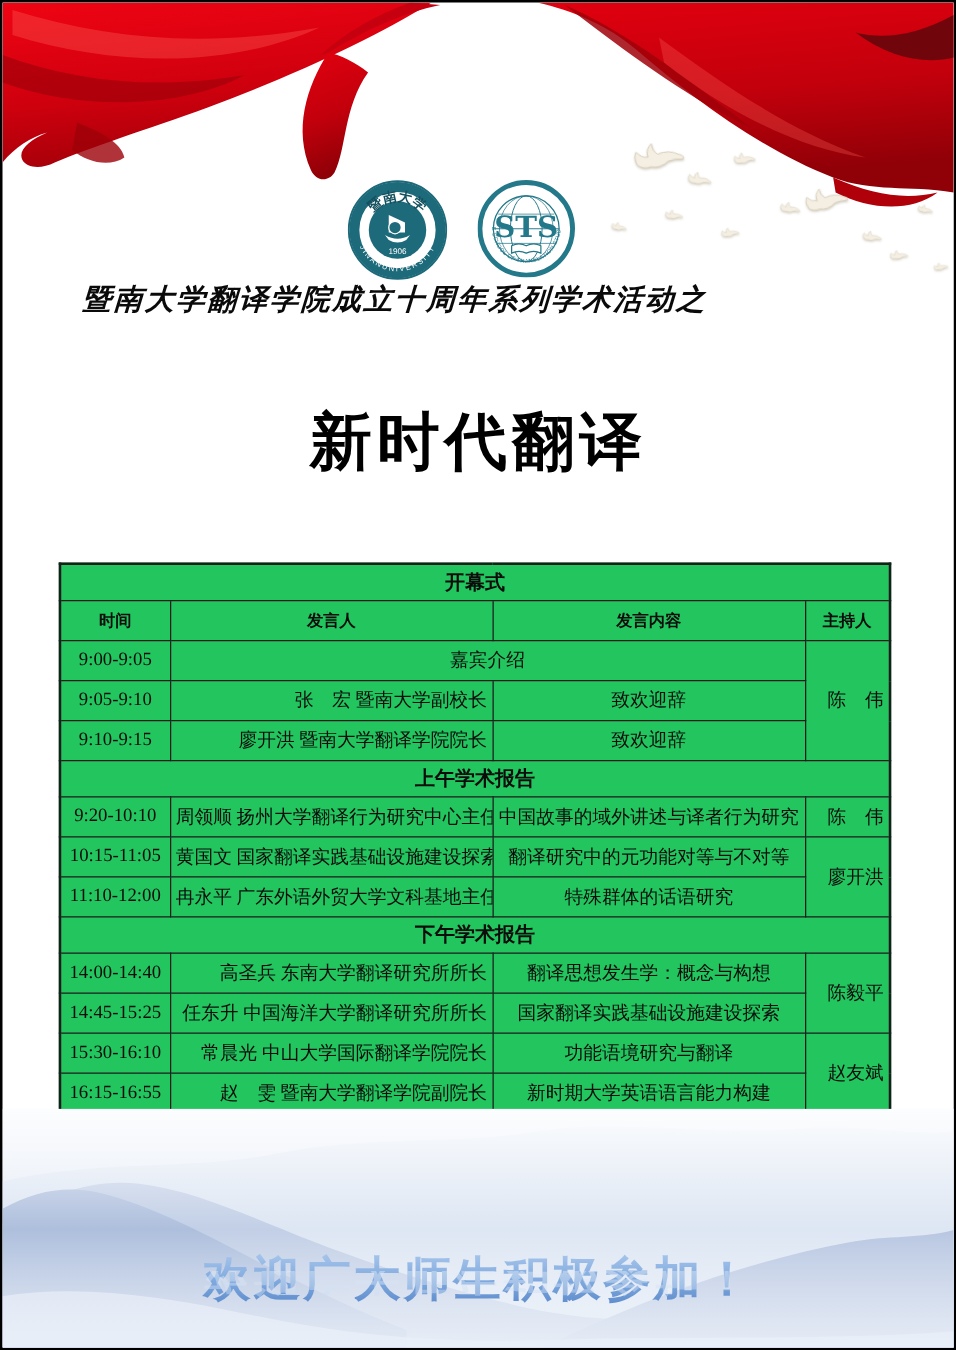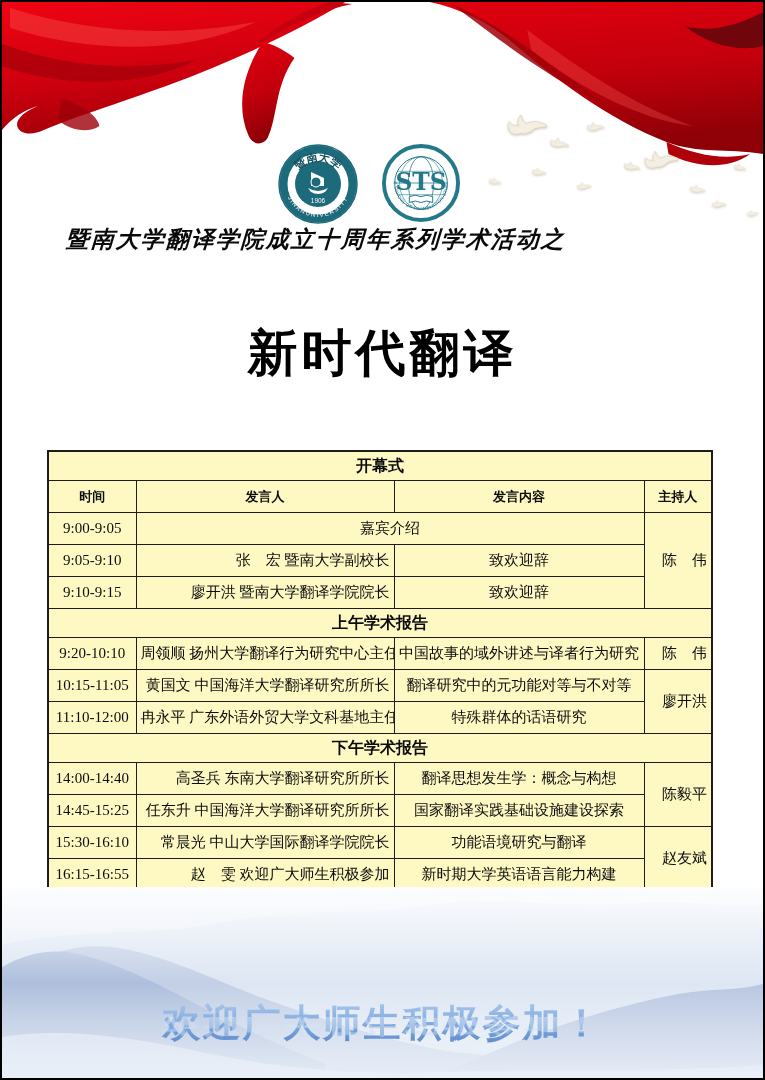--- a/index.html
+++ b/index.html
@@ -30,21 +30,21 @@
     position:absolute;top:318px;left:0;width:100%;margin:0;text-align:center;
     font-weight:bold;font-size:50px;letter-spacing:4px;color:#000;
   }
   .date-line{
     position:absolute;top:418px;left:47px;
     font-weight:bold;font-size:17px;color:#000;
   }
   
   table.schedule{
     position:absolute;top:448px;left:45px;width:664px;
-    border-collapse:collapse;background:#fef9c3;table-layout:fixed;
+    border-collapse:collapse;background:#22c55e;table-layout:fixed;
   }
   table.schedule td{
     border:1.5px solid #1c1c1c;font-family:"Liberation Serif",serif;
     font-size:15px;color:#0c0c0c;padding:0 4px;overflow:hidden;white-space:nowrap;
   }
   table.schedule{border:2px solid #1c1c1c;}
   tr.sec td{
     font-family:"Liberation Sans",sans-serif;font-weight:bold;font-size:16px;
     text-align:center;height:28px;
   }
@@ -250,21 +250,21 @@
           <td colspan="4">上午学术报告</td>
         </tr>
       <tr class="data">
         <td class="c-time">9:20-10:10</td>
         <td class="c-speaker">周领顺 扬州大学翻译行为研究中心主任</td>
         <td class="c-content">中国故事的域外讲述与译者行为研究</td>
         <td class="c-host">陈　伟</td>
       </tr>
       <tr class="data">
         <td class="c-time">10:15-11:05</td>
-        <td class="c-speaker">黄国文 中国海洋大学翻译研究所所长</td>
+        <td class="c-speaker">黄国文 国家翻译实践基础设施建设探索</td>
         <td class="c-content">翻译研究中的元功能对等与不对等</td>
         <td class="c-host" rowspan="2">廖开洪</td>
       </tr>
       <tr class="data">
         <td class="c-time">11:10-12:00</td>
         <td class="c-speaker">冉永平 广东外语外贸大学文科基地主任</td>
         <td class="c-content">特殊群体的话语研究</td>
       </tr>
       <tr class="sec">
           <td colspan="4">下午学术报告</td>
@@ -281,21 +281,21 @@
         <td class="c-content">国家翻译实践基础设施建设探索</td>
       </tr>
       <tr class="data">
         <td class="c-time">15:30-16:10</td>
         <td class="c-speaker">常晨光 中山大学国际翻译学院院长</td>
         <td class="c-content">功能语境研究与翻译</td>
         <td class="c-host" rowspan="2">赵友斌</td>
       </tr>
       <tr class="data">
         <td class="c-time">16:15-16:55</td>
-        <td class="c-speaker">赵　雯 欢迎广大师生积极参加</td>
+        <td class="c-speaker">赵　雯 暨南大学翻译学院副院长</td>
         <td class="c-content">新时期大学英语语言能力构建</td>
       </tr>
       <tr class="sec">
           <td colspan="4">闭幕式</td>
         </tr>
       <tr class="data">
         <td class="c-time">17:00-17:15</td>
         <td class="c-speaker">陈毅平 暨南大学翻译学院副院长</td>
         <td class="c-content">总结并致闭幕辞</td>
         <td class="c-host">陈　伟</td>

